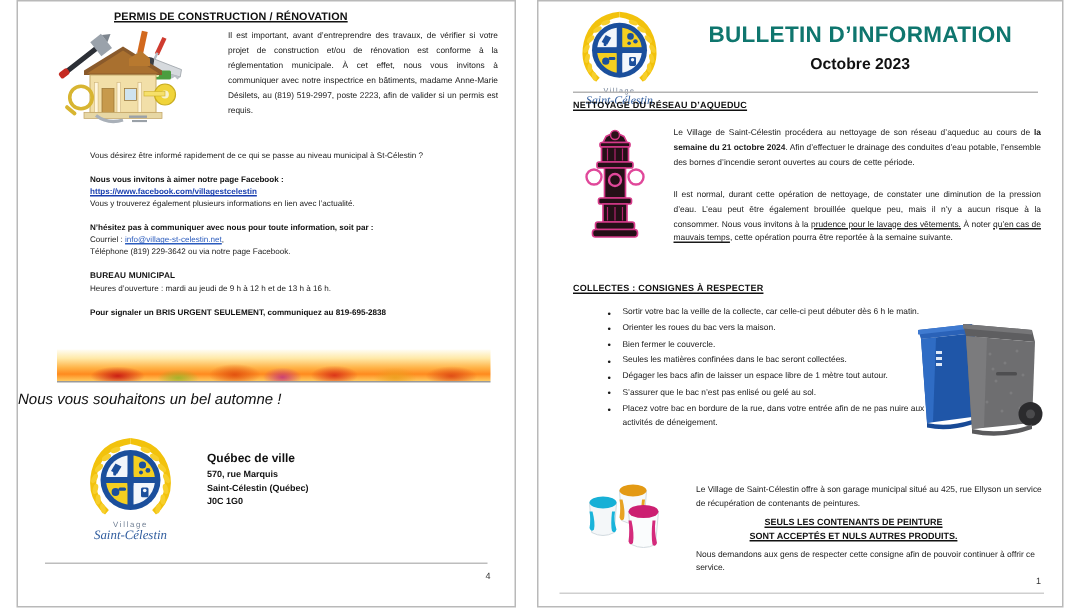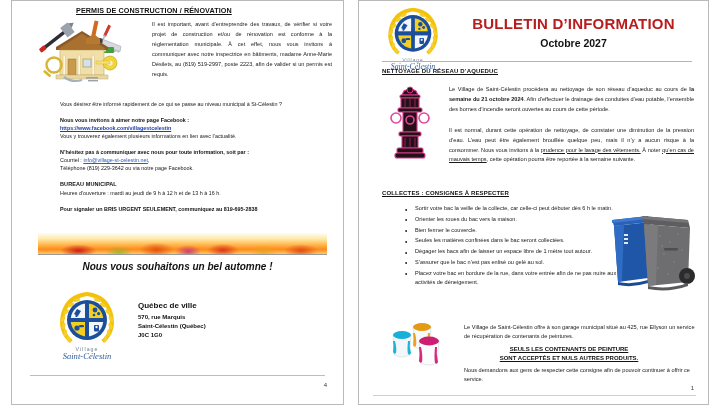--- a/index.html
+++ b/index.html
@@ -89,22 +89,22 @@
       radial-gradient(ellipse 24px 10px at 41% 80%, rgba(225,80,15,.95) 0%, rgba(225,80,15,0) 72%),
       radial-gradient(ellipse 18px 9px at 52% 88%, rgba(190,40,130,.8) 0%, rgba(190,40,130,0) 72%),
       radial-gradient(ellipse 22px 9px at 64% 82%, rgba(215,45,25,.9) 0%, rgba(215,45,25,0) 72%),
       radial-gradient(ellipse 20px 9px at 78% 88%, rgba(235,160,30,.85) 0%, rgba(235,160,30,0) 72%),
       radial-gradient(ellipse 24px 9px at 91% 84%, rgba(220,70,20,.9) 0%, rgba(220,70,20,0) 72%),
       linear-gradient(to bottom,#fffdf4 0%,#ffe9a8 28%,#ffb347 58%,#ff8a1e 78%,#ffca5e 100%);
     border-bottom:1px solid #9a9a9a;
   }
   .l-wish{
     position:absolute;left:0;right:0;top:260px;
-    text-align:center;
-    font-size:10px;font-weight:bold;font-style:italic;color:#111;
+    text-align:left;
+    font-size:10px;font-weight:normal;font-style:italic;color:#111;
   }
 
   .l-logo{position:absolute;left:42px;top:288px;width:66px;height:72px;}
   .l-addr-title{
     position:absolute;left:126px;top:300px;
     font-size:8px;font-weight:bold;color:#111;
   }
   .l-addr-lines{
     position:absolute;left:126px;top:312px;
     font-size:6px;font-weight:bold;line-height:1.52;color:#111;
@@ -117,21 +117,21 @@
   .l-pagenum{
     position:absolute;right:16px;top:381px;
     font-size:6px;color:#333;
   }
 
   
   .r-logo{position:absolute;left:23px;top:4px;width:62px;height:66px;}
   .r-title{
     position:absolute;left:90px;top:14px;right:10px;
     text-align:center;
-    font-size:15px;font-weight:bold;color:#b91c1c;letter-spacing:.2px;
+    font-size:15px;font-weight:bold;color:#0f766e;letter-spacing:.2px;
   }
   .r-subtitle{
     position:absolute;left:90px;top:36px;right:10px;
     text-align:center;
     font-size:10.5px;font-weight:bold;color:#111;
   }
   .r-hdr-rule{
     position:absolute;left:23px;right:16px;top:60px;height:0;
     border-top:1px solid #b4b4b4;
   }
@@ -396,21 +396,21 @@
               <rect x="40" y="36" width="5" height="6.5" rx="1"></rect>
               <circle cx="42.5" cy="38" r="1.2" fill="#f2f6fb"></circle>
             </g>
           </g>
           <text x="33" y="62" text-anchor="middle" font-family="Liberation Sans, sans-serif" font-size="5.2" letter-spacing="1.1" fill="#6f7e93">Village</text>
           <text x="33" y="70" text-anchor="middle" font-family="Liberation Serif, serif" font-size="8.6" font-style="italic" fill="#2f5c9e">Saint-Célestin</text>
         </svg>
       </div>
 
       <div class="r-title">BULLETIN D’INFORMATION</div>
-      <div class="r-subtitle">Octobre 2027</div>
+      <div class="r-subtitle">Octobre 2023</div>
       <div class="r-hdr-rule"></div>
 
       <div class="r-h1">NETTOYAGE DU RÉSEAU D’AQUEDUC</div>
 
       <div class="hydrant-img">
         <svg viewBox="0 0 46 78" width="46" height="78">
           <g stroke="#d63a8a" stroke-width="1.1" fill="#241017">
             <path d="M17 6 q6-4 12 0 l2 4 h-16 z"></path>
             <rect x="13" y="10" width="20" height="3" rx="1.2"></rect>
             <path d="M14 13 h18 v10 h-18 z"></path>

